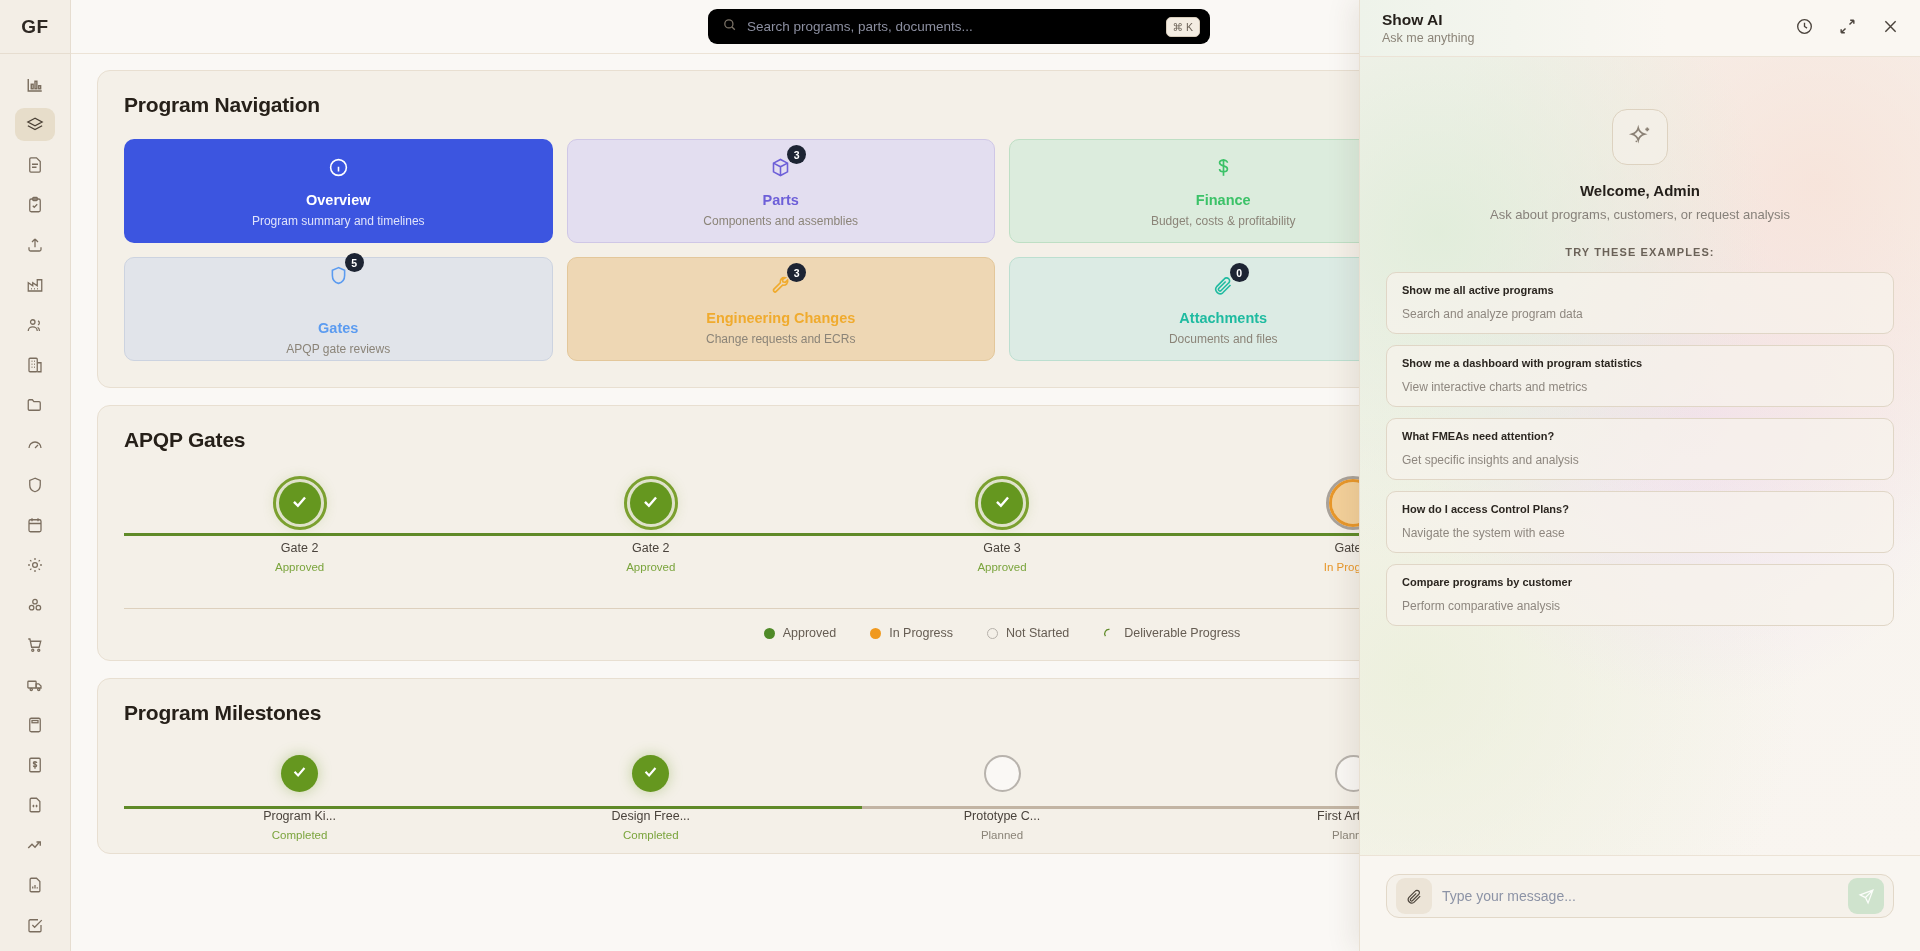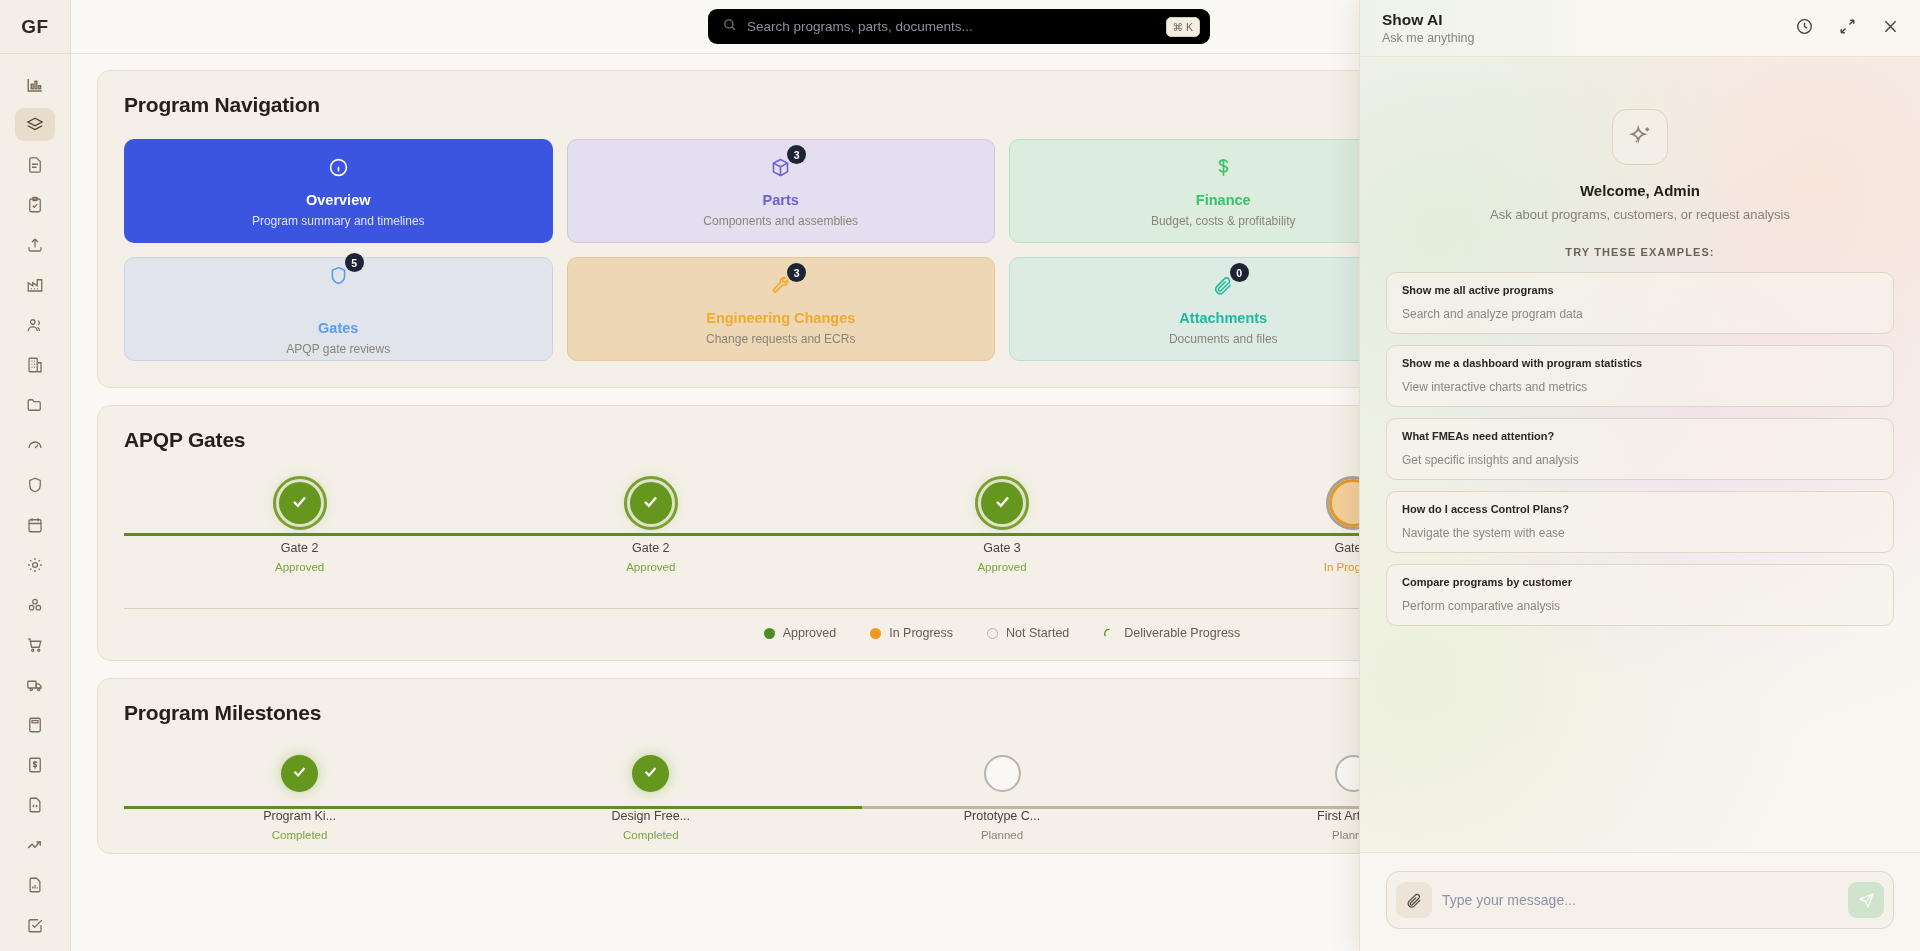--- a/index.html
+++ b/index.html
@@ -255,21 +255,21 @@
   }
   .ex-title { font-size: 11px; font-weight: 700; color: #2b2620; }
   .ex-sub { font-size: 12px; color: #8e877f; margin-top: 11px; }
 
   .ai-footer {
     flex: 0 0 96px; padding: 18px 26px 22px 26px;
     background: #f9f6f1;
     border-top: 1px solid #ece3d6;
   }
   .composer {
-    height: 58px; border: 1px solid #e2d8c8; border-radius: 13px;
+    height: 44px; border: 1px solid #e2d8c8; border-radius: 13px;
     background: #f5f1ea;
     display: flex; align-items: center; padding: 0 9px 0 9px; gap: 4px;
   }
   .attach-btn {
     width: 36px; height: 36px; border-radius: 9px; background: #ece4d7;
     display: flex; align-items: center; justify-content: center;
     color: #4d453c; cursor: pointer; flex: 0 0 auto;
   }
   .attach-btn svg { width: 17px; height: 17px; }
   .composer-input {

